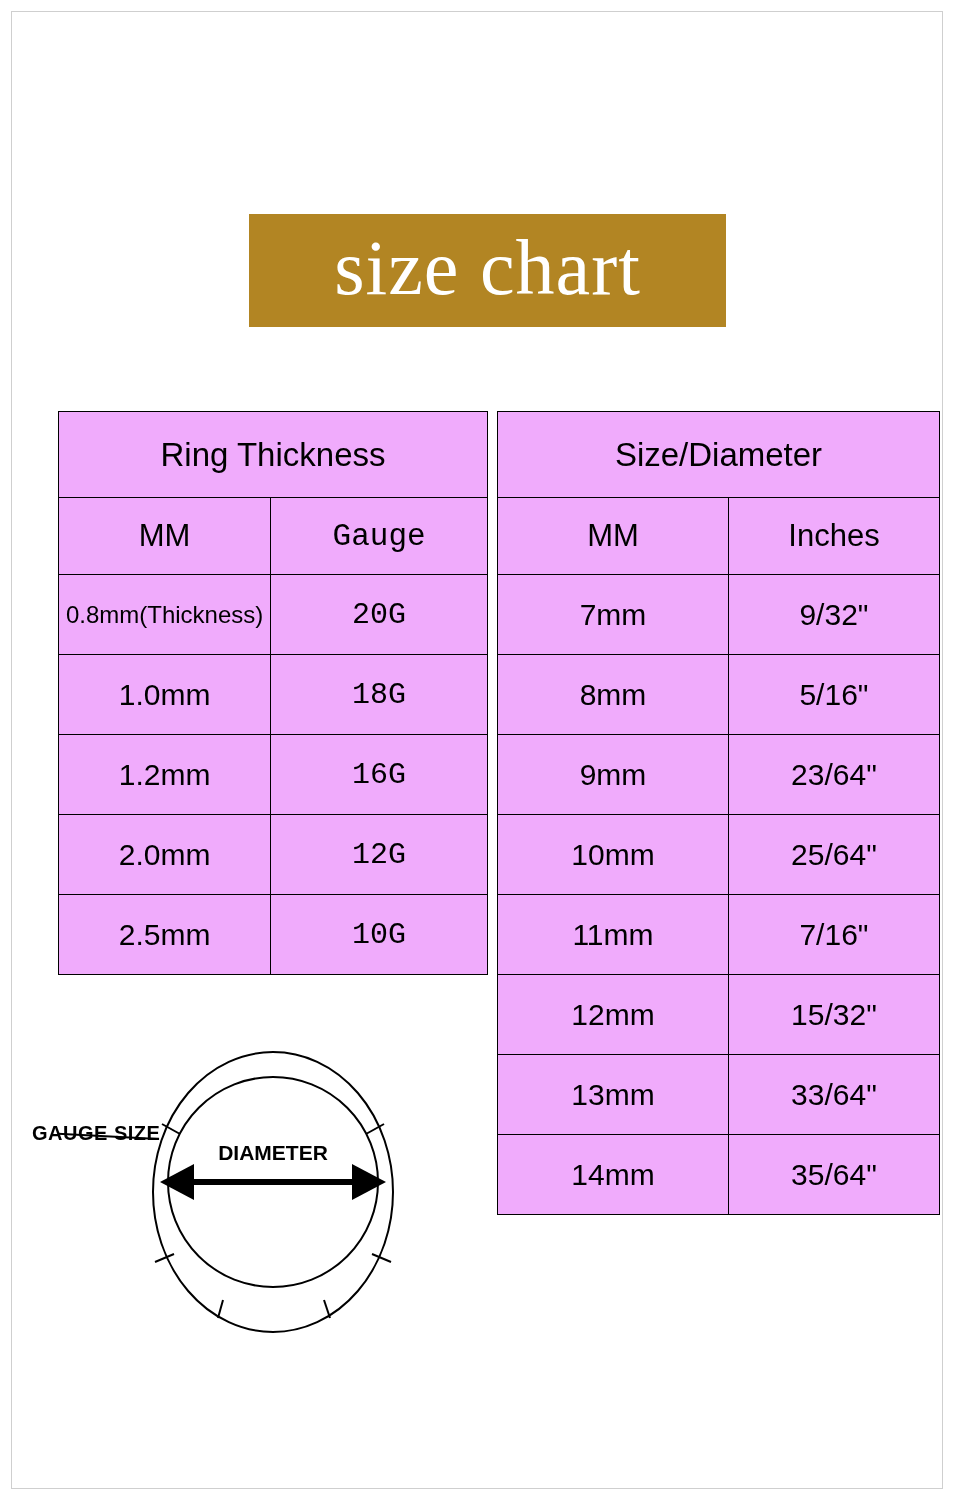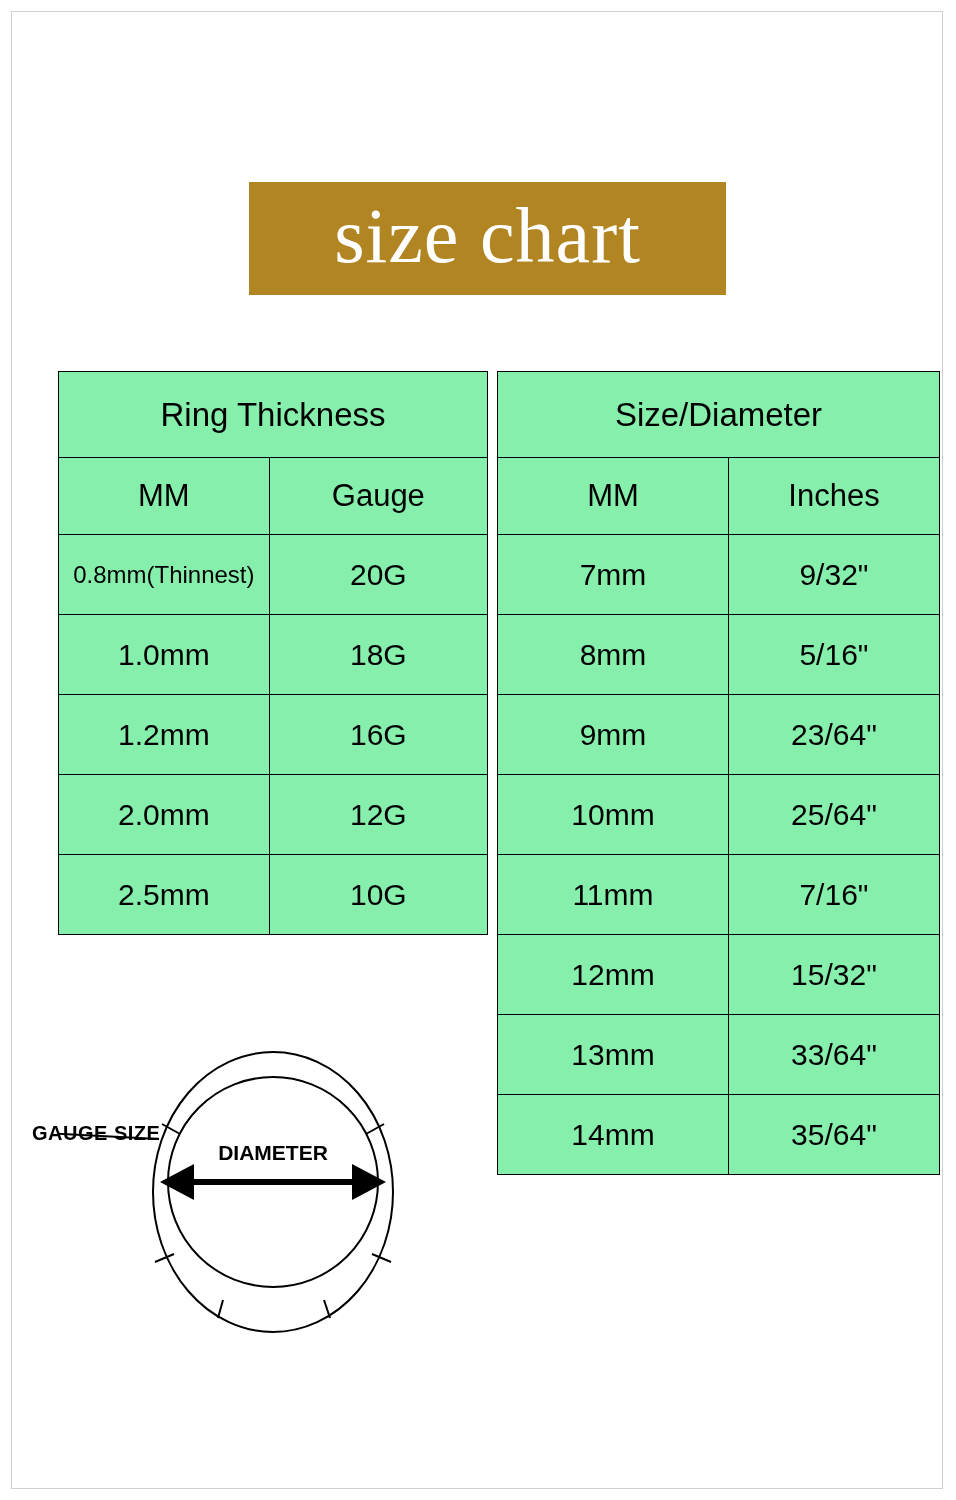--- a/index.html
+++ b/index.html
@@ -21,41 +21,42 @@
     width: 932px;
     height: 1478px;
     border: 1px solid #cfcfcf;
     background: #fff;
     box-sizing: border-box;
   }
   
   .title-banner {
     position: absolute;
     left: 237px;
-    top: 170px;
+    top: 202px;
     width: 477px;
     height: 113px;
     background: #b28523;
     display: flex;
     align-items: center;
     justify-content: center;
   }
   .title-text {
     font-family: "Liberation Serif", serif;
     font-size: 78px;
     color: #ffffff;
     letter-spacing: 1px;
     line-height: 1;
     margin-top: -6px;
   }
   
   table {
     border-collapse: collapse;
     position: absolute;
-    background: #86efac;
+    background: #f0abfc;
+    margin-top: 40px;
   }
   table td, table th {
     border: 1px solid #000;
     text-align: center;
     font-weight: normal;
     color: #000;
     padding: 0;
   }
   #thickness-table {
     left: 46px;
@@ -76,21 +77,21 @@
     height: 76px;
   }
   .cell {
     font-size: 30px;
     height: 79px;
   }
   .cell.small {
     font-size: 24px;
   }
   #thickness-table .col-a { width: 213px; }
-  #thickness-table .col-b { width: 232px; }
+  #thickness-table .col-b { width: 232px; font-family: Liberation Mono, monospace; }
   #diameter-table .col-a { width: 208px; }
   #diameter-table .col-b { width: 190px; }
 
   
   .diagram {
     position: absolute;
     left: 46px;
     top: 1020px;
     width: 430px;
     height: 320px;
@@ -119,21 +120,21 @@
   <table id="thickness-table">
     <tbody>
         <tr>
       <td class="hdr-main" colspan="2">Ring Thickness</td>
     </tr>
     <tr>
       <td class="hdr-sub col-a">MM</td>
       <td class="hdr-sub col-b">Gauge</td>
     </tr>
     <tr>
-      <td class="cell small col-a">0.8mm(Thinnest)</td>
+      <td class="cell small col-a">0.8mm(Thickness)</td>
       <td class="cell col-b">20G</td>
     </tr>
     <tr>
       <td class="cell col-a">1.0mm</td>
       <td class="cell col-b">18G</td>
     </tr>
     <tr>
       <td class="cell col-a">1.2mm</td>
       <td class="cell col-b">16G</td>
     </tr>

